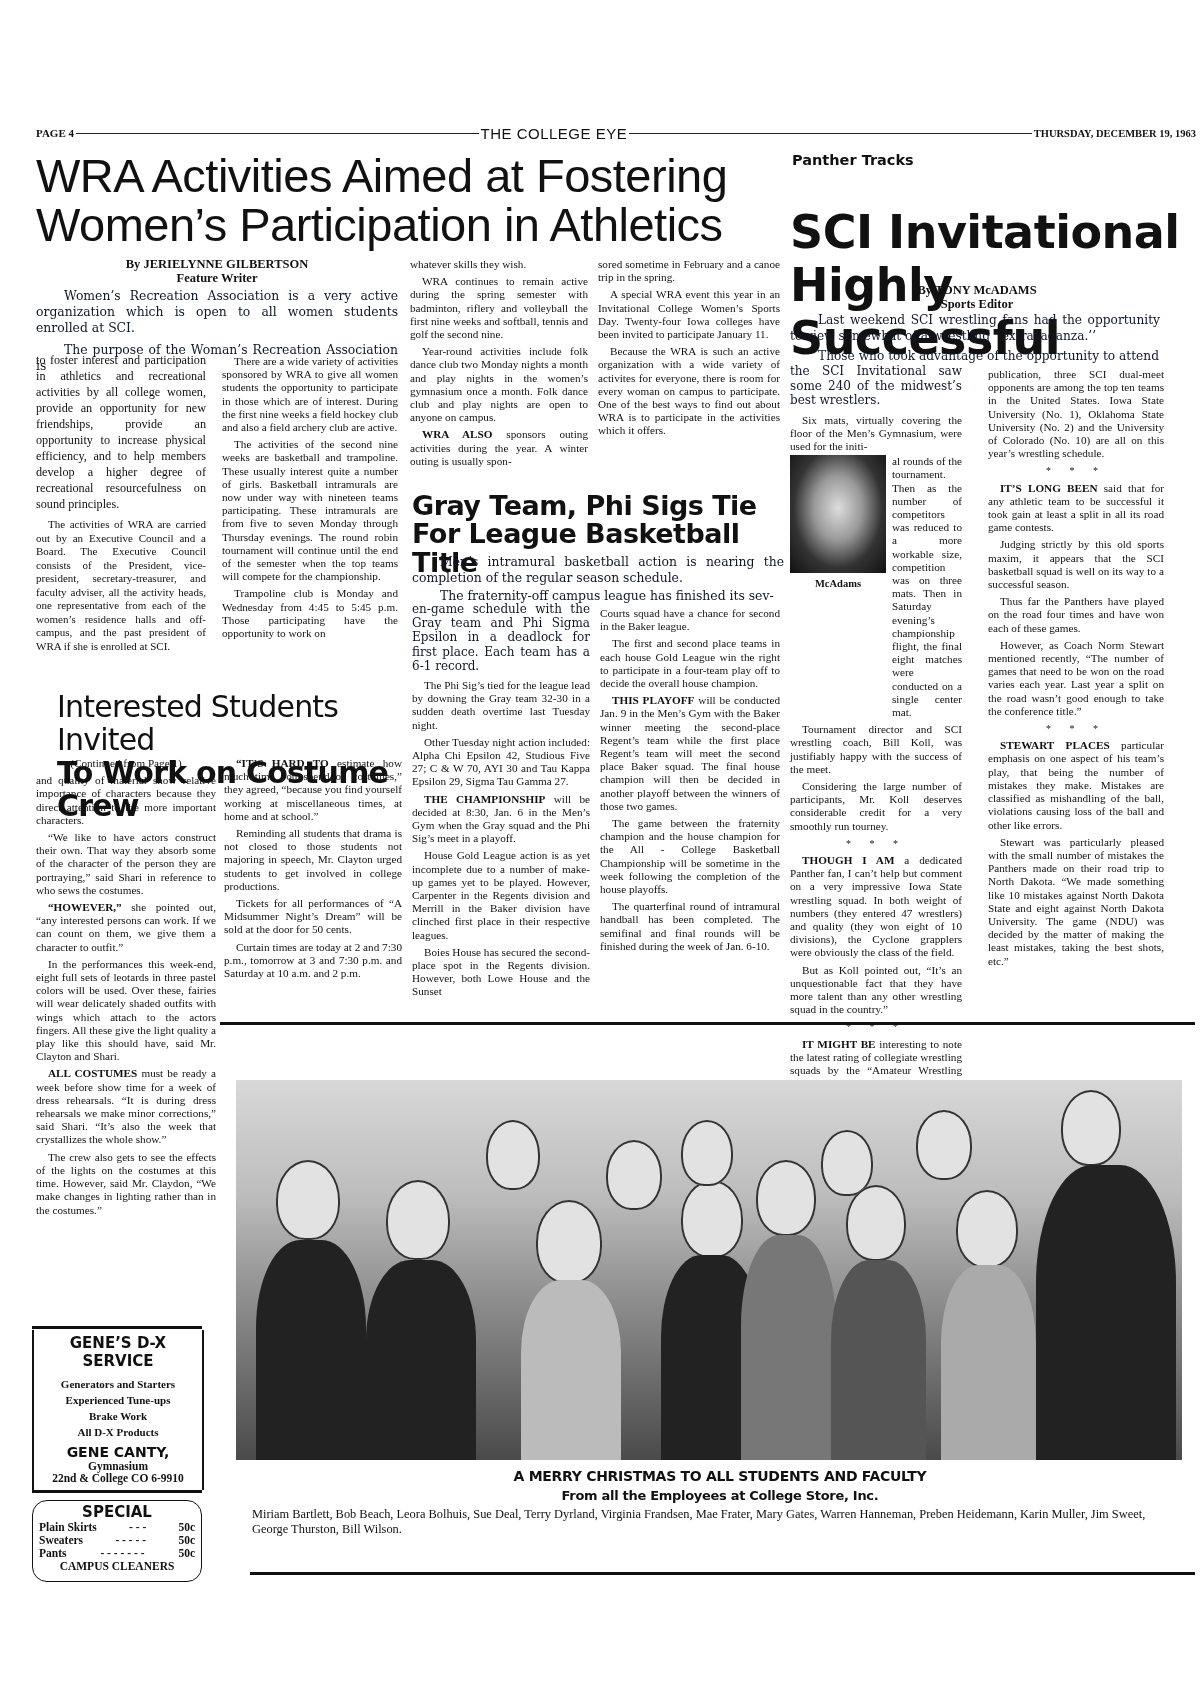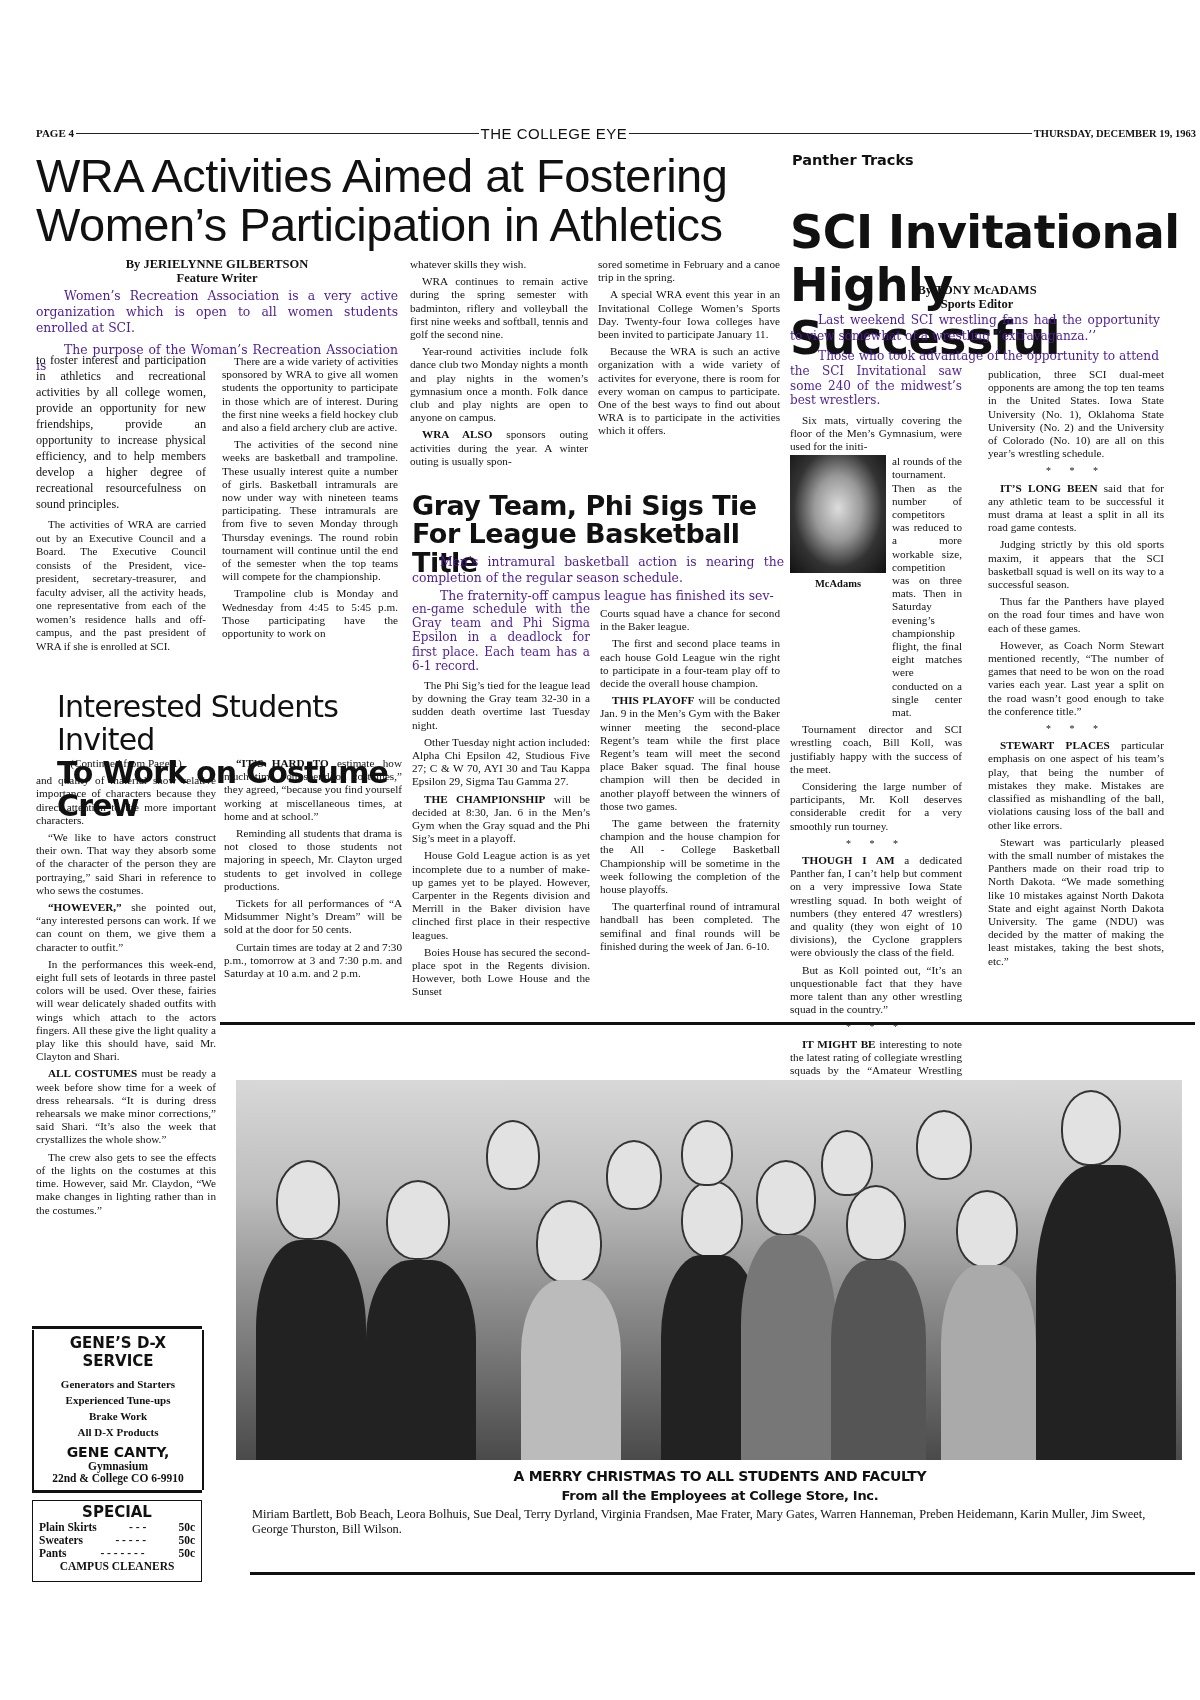--- a/index.html
+++ b/index.html
@@ -10,21 +10,21 @@
   .masthead .rule { flex: 1; height: 0; border-top: 1.5px solid #222; margin: 0 2px; }
   .masthead .title { font-family: "Liberation Sans", sans-serif; font-size: 15px; letter-spacing: 0.5px; }
   .masthead .date { font-family: "Liberation Serif", serif; font-size: 10.5px; font-weight: bold; }
   .hl-big { font-family: "Liberation Sans", sans-serif; font-weight: normal; line-height: 1.0; letter-spacing: -0.5px; }
   .hl-bold { font-family: "DejaVu Sans", sans-serif; font-weight: bold; line-height: 1.05; letter-spacing: -0.5px; }
   .byline { text-align: center; font-family: "Liberation Serif", serif; font-weight: bold; font-size: 12.5px; line-height: 14px; }
   .col { font-family: "Liberation Serif", serif; font-size: 11.2px; line-height: 13.2px; text-align: justify; }
   .col p { margin: 0 0 4px 0; text-indent: 12px; }
   .col p.noind { text-indent: 0; }
   .col b { font-weight: bold; }
-  .lead { font-family: "DejaVu Serif", serif; font-size: 12.4px; line-height: 16px; text-align: justify; color: #4c1d95; }
+  .lead { font-family: "DejaVu Serif", serif; font-size: 12.4px; line-height: 16px; text-align: justify; color: #0f172a; }
   .lead p { margin: 0; text-indent: 28px; }
   .stars { text-align: center; letter-spacing: 8px; font-size: 10px; margin: 2px 0 4px 0; }
   .hr-thick { height: 3px; background: #111; }
   .ad-box { border: 2px solid #111; text-align: center; font-family: "Liberation Serif", serif; }
   .ad-title { font-family: "DejaVu Sans", sans-serif; font-weight: bold; }
   .photo { background: linear-gradient(180deg,#d8d8d8 0%,#bdbdbd 30%,#8a8a8a 60%,#4a4a4a 100%); overflow: hidden; }
   .person { position: absolute; border-radius: 50% 50% 45% 45%; background: #e2e2e2; box-shadow: 0 0 0 2px #333 inset; }
   .body-dark { position: absolute; background: #222; border-radius: 40% 40% 0 0; }
   .mugshot { background: radial-gradient(ellipse at 50% 45%, #ddd 0%, #999 35%, #333 65%, #111 100%); }
 </style>
@@ -160,21 +160,21 @@
   <p><b>THOUGH I AM</b><span> a dedicated Panther fan, I can’t help but comment on a very impressive Iowa State wrestling squad. In both weight of numbers (they entered 47 wrestlers) and quality (they won eight of 10 divisions), the Cyclone grapplers were obviously the class of the field.</span></p>
   <p>But as Koll pointed out, “It’s an unquestionable fact that they have more talent than any other wrestling squad in the country.”</p>
   <div class="stars">* * *</div>
   <p><b>IT MIGHT BE</b><span> interesting to note the latest rating of collegiate wrestling squads by the “Amateur Wrestling News”.</span></p>
   <p>According to this wrestling</p>
 </div>
 
 <div class="abs col" style="top:368px; left:988px; width:176px;">
   <p class="noind">publication, three SCI dual-meet opponents are among the top ten teams in the United States. Iowa State University (No. 1), Oklahoma State University (No. 2) and the University of Colorado (No. 10) are all on this year’s wrestling schedule.</p>
   <div class="stars">* * *</div>
-  <p><b>IT’S LONG BEEN</b><span> said that for any athletic team to be successful it must drama at least a split in all its road game contests.</span></p>
+  <p><b>IT’S LONG BEEN</b><span> said that for any athletic team to be successful it took gain at least a split in all its road game contests.</span></p>
   <p>Judging strictly by this old sports maxim, it appears that the SCI basketball squad is well on its way to a successful season.</p>
   <p>Thus far the Panthers have played on the road four times and have won each of these games.</p>
   <p>However, as Coach Norm Stewart mentioned recently, “The number of games that need to be won on the road varies each year. Last year a split on the road wasn’t good enough to take the conference title.”</p>
   <div class="stars">* * *</div>
   <p><b>STEWART PLACES</b><span> particular emphasis on one aspect of his team’s play, that being the number of mistakes they make. Mistakes are classified as mishandling of the ball, violations causing loss of the ball and other like errors.</span></p>
   <p>Stewart was particularly pleased with the small number of mistakes the Panthers made on their road trip to North Dakota. “We made something like 10 mistakes against North Dakota State and eight against North Dakota University. The game (NDU) was decided by the matter of making the least mistakes, taking the best shots, etc.”</p>
 </div>
 
 <div class="abs hr-thick" style="top:1022px; left:220px; width:975px;"></div>
 
@@ -217,21 +217,21 @@
     <div>Experienced Tune-ups</div>
     <div>Brake Work</div>
     <div>All D-X Products</div>
   </div>
   <div class="ad-title" style="font-size:14px; margin-top:4px;">GENE CANTY,</div>
   <div style="font-size:11.5px; font-weight:bold;">Gymnasium</div>
   <div style="font-size:11.5px; font-weight:bold;">22nd &amp; College  CO 6-9910</div>
 </div>
 <div class="abs hr-thick" style="top:1490px; left:32px; width:170px;"></div>
 
-<div class="abs ad-box" style="top:1500px; left:32px; width:168px; height:80px; border-width:1.5px;">
+<div class="abs ad-box" style="top:1500px; left:32px; width:168px; height:80px; border-width:1.5px;border-radius:15px;">
   <div class="ad-title" style="font-size:15px; margin-top:2px;">SPECIAL</div>
   <div style="font-size:11.5px; font-weight:bold; line-height:13px; text-align:left; padding:0 6px;">
     <div style="display:flex; justify-content:space-between;">
       <span>Plain Skirts</span>
         <span>- - -</span>
         <span>50c</span>
     </div>
     <div style="display:flex; justify-content:space-between;">
       <span>Sweaters</span>
         <span>- - - - -</span>

